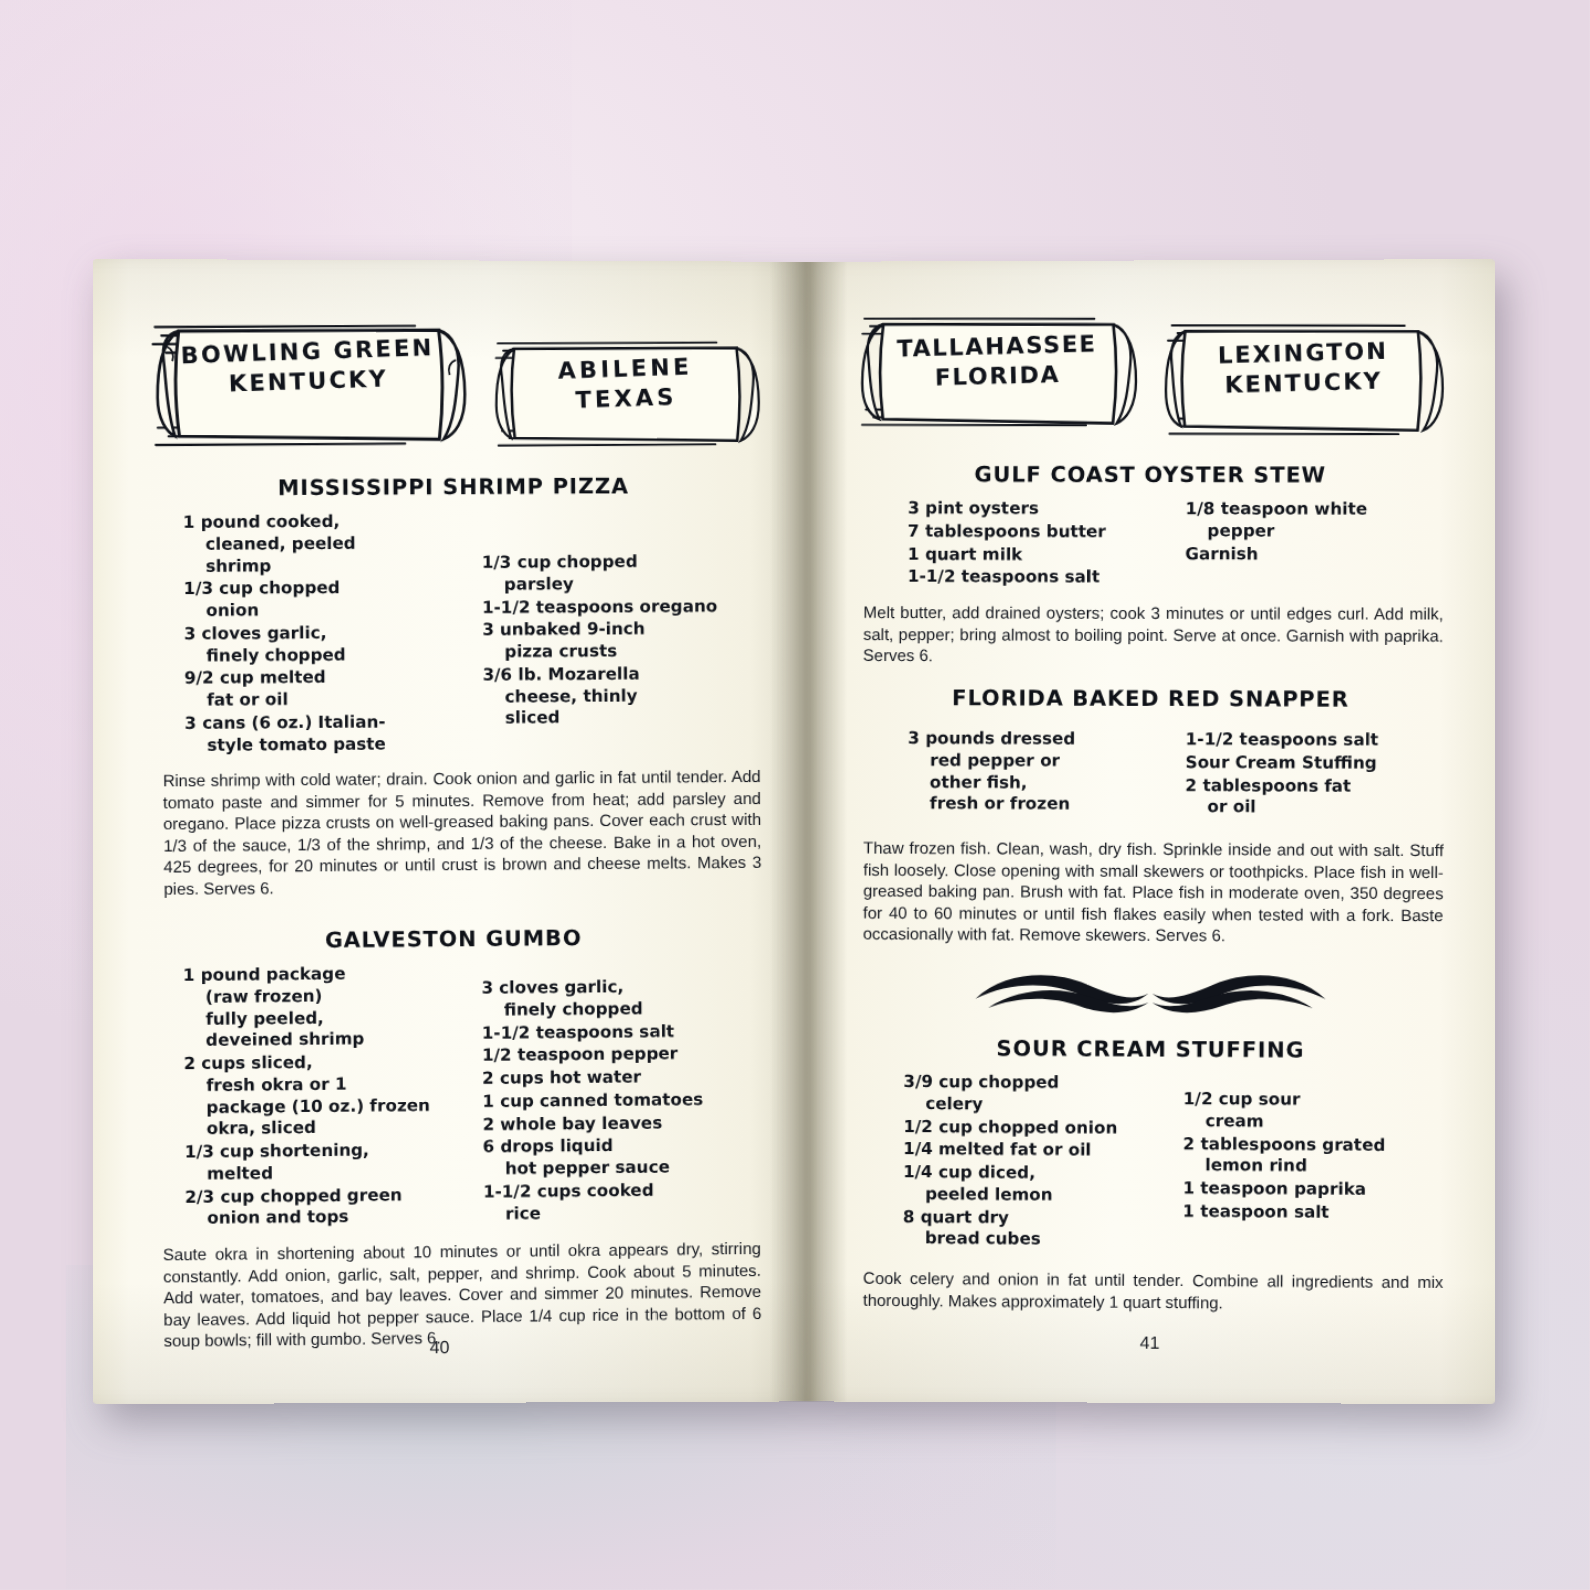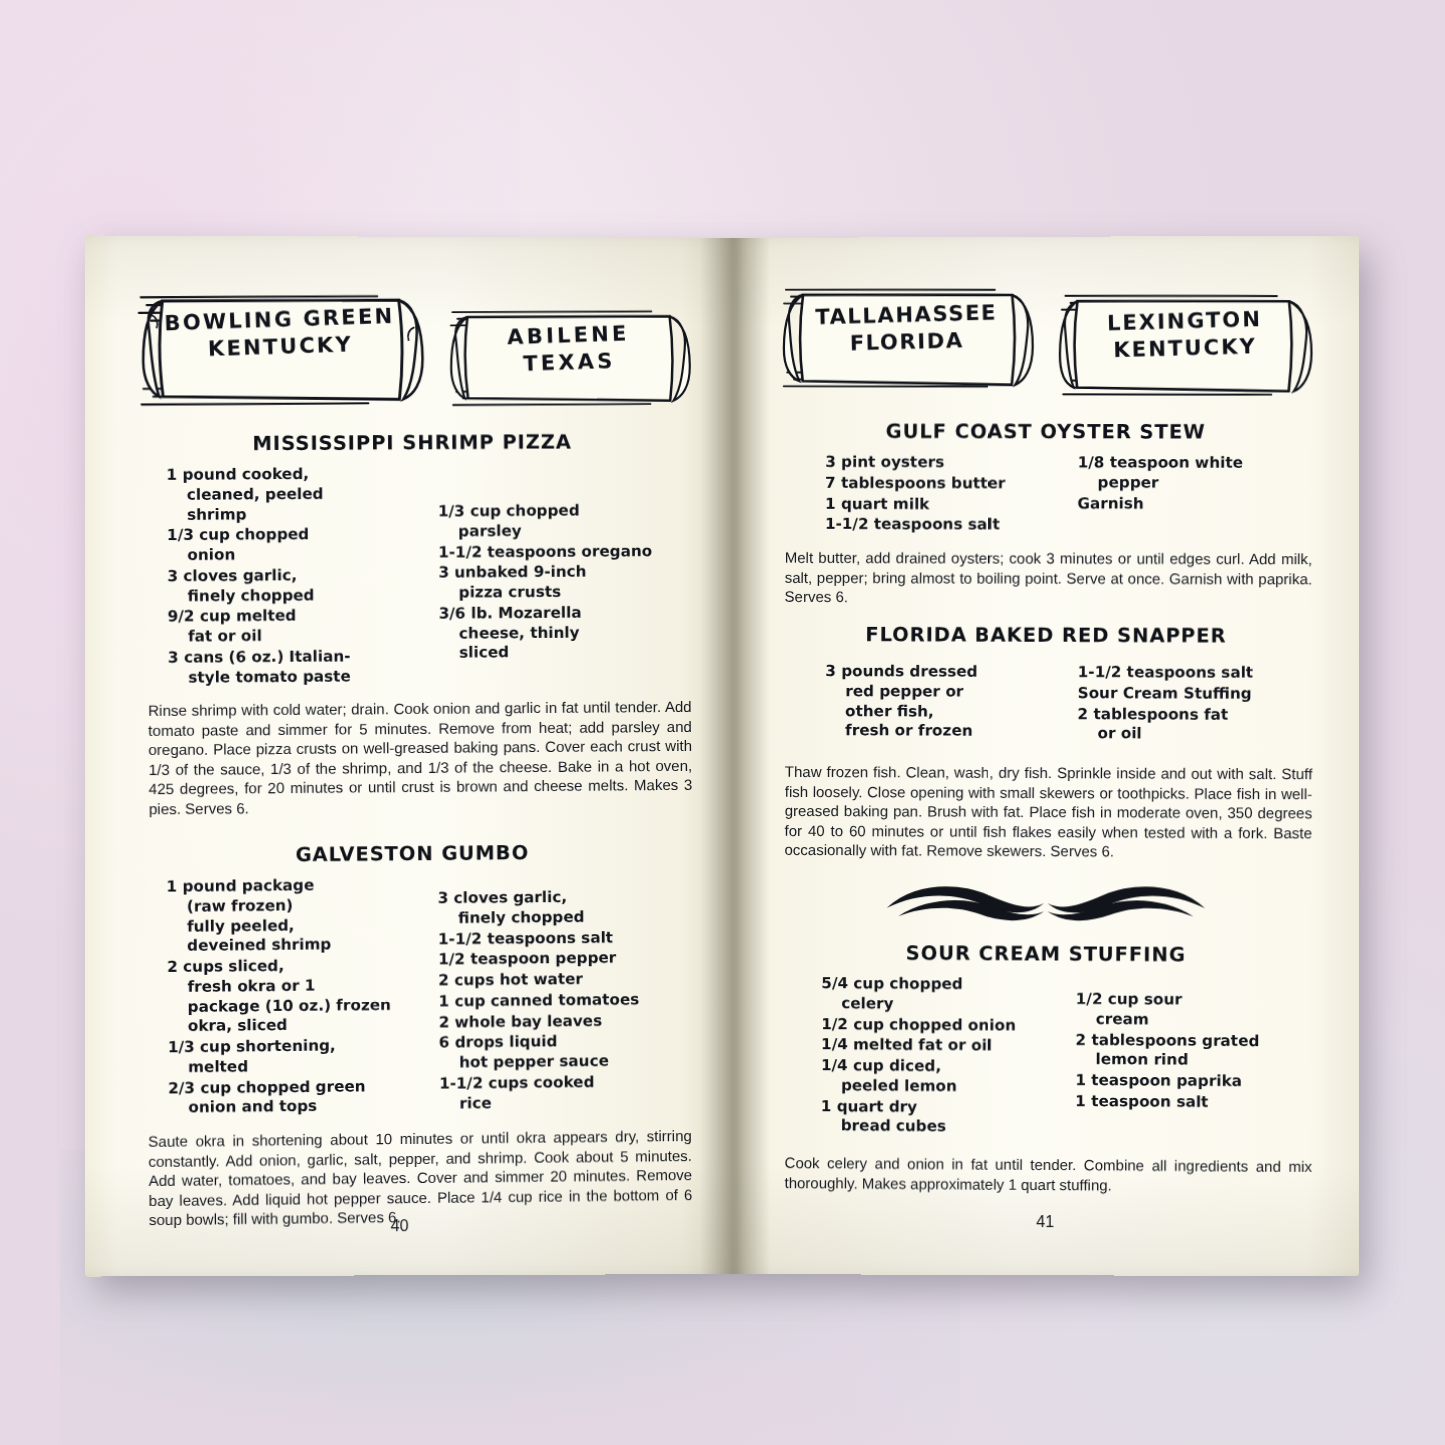--- a/index.html
+++ b/index.html
@@ -405,25 +405,25 @@
             <path d="M392 36 C360 6, 308 4, 270 20 C242 32, 220 40, 202 30 C220 46, 248 44, 276 32 C312 16, 356 18, 392 36 Z"></path>
             <path d="M378 46 C344 24, 300 22, 266 34 C240 43, 220 48, 202 40 C222 54, 250 54, 278 44 C310 32, 348 34, 378 46 Z"></path>
           </g>
         </svg>
 
         <div class="recipe skew-b">
           <div class="recipe-title">SOUR CREAM STUFFING</div>
           <div class="ing-cols" style="padding-left:44px">
             <div class="ing-col">
               <ul>
-                  <li><span>5/4 cup chopped</span><span class="cont">celery</span></li>
+                  <li><span>3/9 cup chopped</span><span class="cont">celery</span></li>
                   <li><span>1/2 cup chopped onion</span></li>
                   <li><span>1/4 melted fat or oil</span></li>
                   <li><span>1/4 cup diced,</span><span class="cont">peeled lemon</span></li>
-                  <li><span>1 quart dry</span><span class="cont">bread cubes</span></li>
+                  <li><span>8 quart dry</span><span class="cont">bread cubes</span></li>
                 </ul>
             </div>
             <div class="ing-col pad-top-sm">
               <ul>
                   <li><span>1/2 cup sour</span><span class="cont">cream</span></li>
                   <li><span>2 tablespoons grated</span><span class="cont">lemon rind</span></li>
                   <li><span>1 teaspoon paprika</span></li>
                   <li><span>1 teaspoon salt</span></li>
                 </ul>
             </div>

